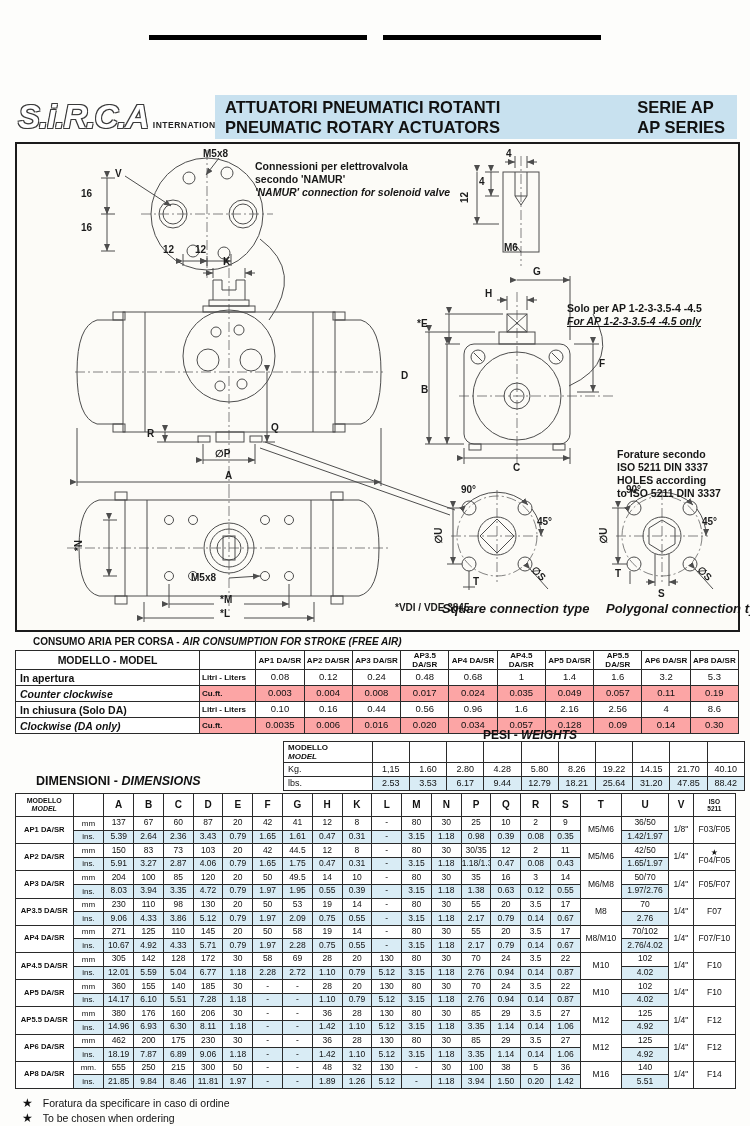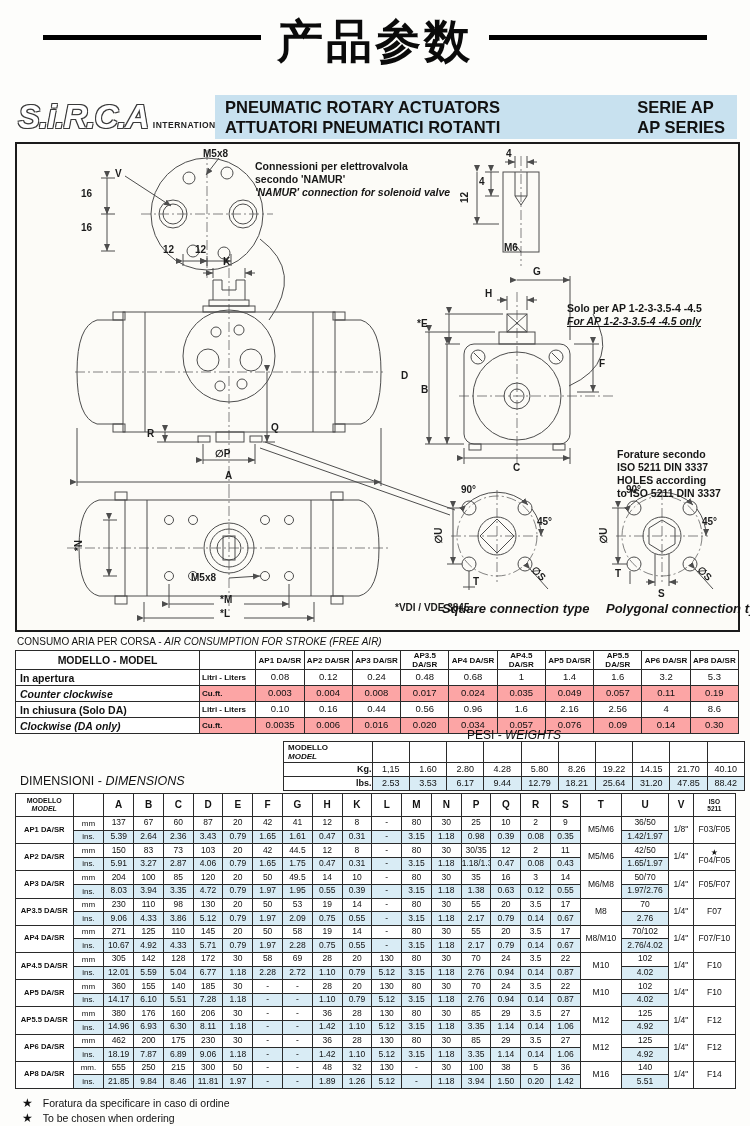--- a/index.html
+++ b/index.html
@@ -31,42 +31,42 @@
   svg .ar{fill:#4d4d4d;stroke:none;}
   .dl{position:absolute;font-size:10px;font-weight:bold;white-space:nowrap;color:#1c1c1c;}
   .rot{transform:rotate(-90deg);transform-origin:center;}
   .rot45{transform:rotate(45deg);transform-origin:center;}
   .note{position:absolute;font-size:10.5px;font-weight:bold;line-height:13px;white-space:nowrap;color:#161616;}
   .note .it{font-style:italic;}
   .note .ul{text-decoration:underline;}
   .cap{position:absolute;font-size:13px;font-weight:bold;font-style:italic;white-space:nowrap;color:#161616;}
 
   
-  .sect{position:absolute;font-weight:normal;color:#111;white-space:nowrap;}
+  .sect{position:absolute;font-weight:bold;color:#111;white-space:nowrap;margin-left:16px;}
   .sect .it{font-style:italic;}
 
   
   table{border-collapse:collapse;table-layout:fixed;background:#fff;}
   th,td{border:1px solid #2a2a2a;padding:0;text-align:center;overflow:hidden;
         font-weight:normal;line-height:1.15;}
   .tshell{position:absolute;border:1.5px solid #111;}
 
   .air{left:15px;top:650px;width:724px;}
   .air th,.air td{font-size:9.5px;height:15px;}
   .air .airlab{font-size:10.5px;font-weight:bold;}
   .air .airmod{font-size:8px;font-weight:bold;}
   .air .rowlab{text-align:left;padding-left:4px;font-weight:bold;font-size:10.5px;}
   .air .unitcell{text-align:left;padding-left:2px;font-size:8px;font-weight:bold;}
   .air tr.shade td{background:#fca5a5;}
 
   .pesi{left:283px;top:741px;width:462px;}
   .pesi th,.pesi td{font-size:9px;height:13px;}
   .pesi thead th{font-size:8px;font-weight:bold;height:20px;padding-left:40px;}
   .pesi .hsub{display:block;line-height:9px;}
-  .pesi .rowlab{text-align:right;padding-left:4px;font-weight:bold;font-size:9px;}
+  .pesi .rowlab{text-align:left;padding-left:4px;font-weight:normal;font-size:9px;}
   .pesi tr.shade td{background:#d9ecf5;}
   .pesi .ital{font-style:italic;}
 
   .dims{left:15px;top:793px;width:721px;}
   .dims th,.dims td{font-size:8.5px;height:12.6px;}
   .dims thead th{height:22px;}
   .dims .modhead{font-size:7px;font-weight:bold;line-height:8px;}
   .dims .lethead{font-size:10px;font-weight:bold;}
   .dims .isohead{font-size:6.5px;font-weight:bold;line-height:7.5px;}
   .dims .modcell{font-size:7.6px;font-weight:bold;padding:0 1px;}
@@ -76,32 +76,31 @@
   .dims .star{display:block;font-size:8px;line-height:7px;}
 
   .foot{position:absolute;left:22px;font-size:10.5px;color:#111;white-space:nowrap;}
   .foot .st{font-size:12px;margin-right:10px;}
 </style>
 </head>
 <body>
 
 <div class="titlebar">
   <div class="hline"></div>
-  <div class="cn">产品参数</div>
   <div class="hline"></div>
 </div>
 
 <div class="logo">
   <span class="big">S.i.R.C.A</span>
   <span class="small">INTERNATIONAL S.R.L.</span>
 </div>
 <div class="band">
   <div class="ttl">
+    <div>ATTUATORI PNEUMATICI ROTANTI</div>
     <div>PNEUMATIC ROTARY ACTUATORS</div>
-    <div>ATTUATORI PNEUMATICI ROTANTI</div>
   </div>
   <div class="ser">
     <div>SERIE AP</div>
     <div>AP SERIES</div>
   </div>
 </div>
 
 <div class="panel">
 <svg width="721" height="486" viewBox="0 0 721 486">
   <defs>
@@ -455,21 +454,21 @@
       </tr>
       <tr class="shade">
         <th class="rowlab it" style="font-style: italic;">Clockwise (DA only)</th>
         <td class="unitcell">Cu.ft.</td>
         <td>0.0035</td>
         <td>0.006</td>
         <td>0.016</td>
         <td>0.020</td>
         <td>0.034</td>
         <td>0.057</td>
-        <td>0.076</td>
+        <td>0.128</td>
         <td>0.09</td>
         <td>0.14</td>
         <td>0.30</td>
       </tr>
     </tbody>
 </table>
 
 <div class="sect" style="left:283px;top:728px;width:462px;text-align:center;font-size:12px">
   <span>PESI - </span><span class="it">WEIGHTS</span>
 </div>

